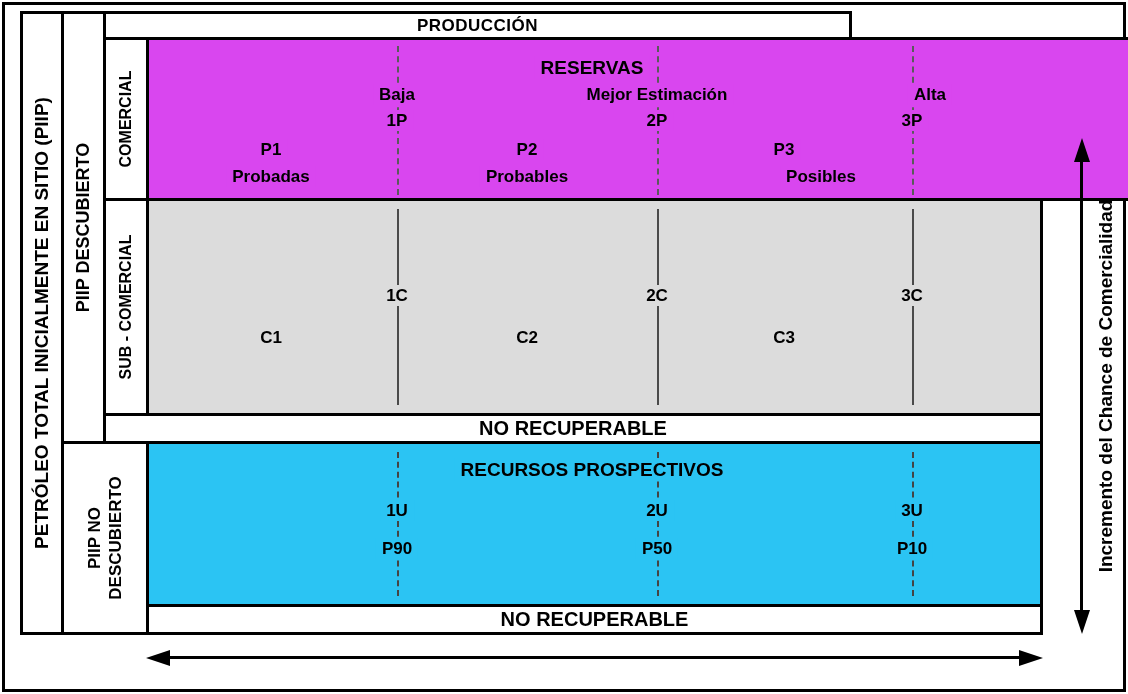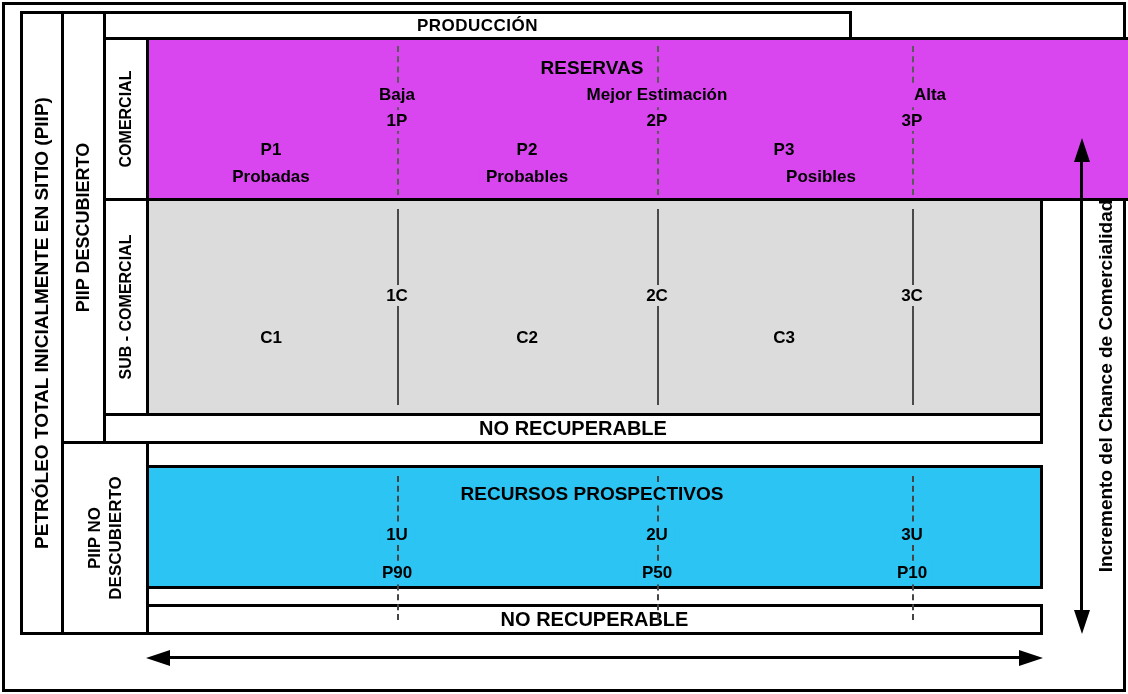--- a/index.html
+++ b/index.html
@@ -103,21 +103,21 @@
 
     <span class="area-label" style="left:122px; top:126px;">C1</span>
     <span class="area-label" style="left:378px; top:126px;">C2</span>
     <span class="area-label" style="left:635px; top:126px;">C3</span>
   </div>
 
   <div class="cell" style="left:103px; top:413px; width:940px; height:31px;">
     <span class="band-text">NO RECUPERABLE</span>
   </div>
 
-  <div class="area" style="left: 146px; top: 441px; width: 897px; height: 124px; background-color: rgb(43, 196, 243); margin-top: 24px;">
+  <div class="area" style="left: 146px; top: 441px; width: 897px; height: 188px; background-color: rgb(43, 196, 243);">
     <div class="gline" style="left:248px; top:8px; height:144px; border-left-color:#444;"></div>
     <div class="gline" style="left:508px; top:8px; height:144px; border-left-color:#444;"></div>
     <div class="gline" style="left:763px; top:8px; height:144px; border-left-color:#444;"></div>
 
     <span class="area-label area-title" style="left:443px; top:14px;">RECURSOS PROSPECTIVOS</span>
 
     <span class="area-label" style="left:248px; top:56px;">1U</span>
     <span class="area-label" style="left:508px; top:56px;">2U</span>
     <span class="area-label" style="left:763px; top:56px;">3U</span>
 

